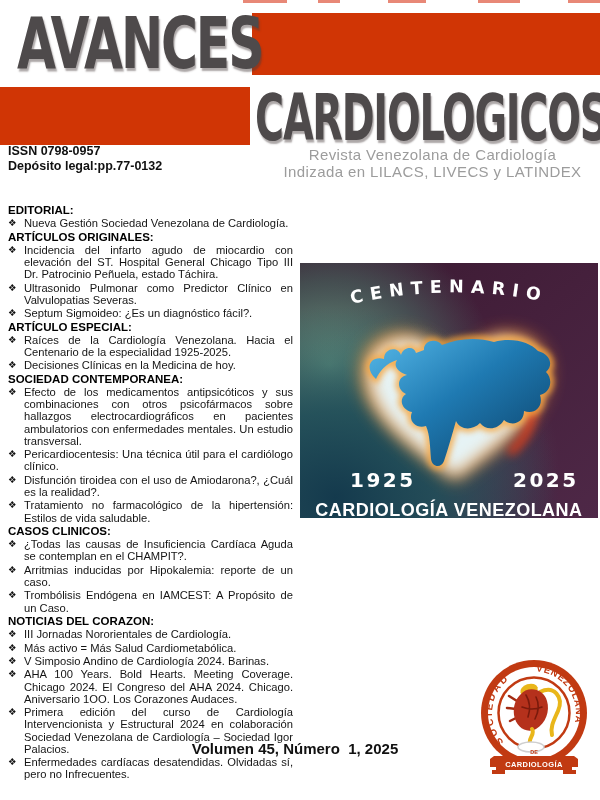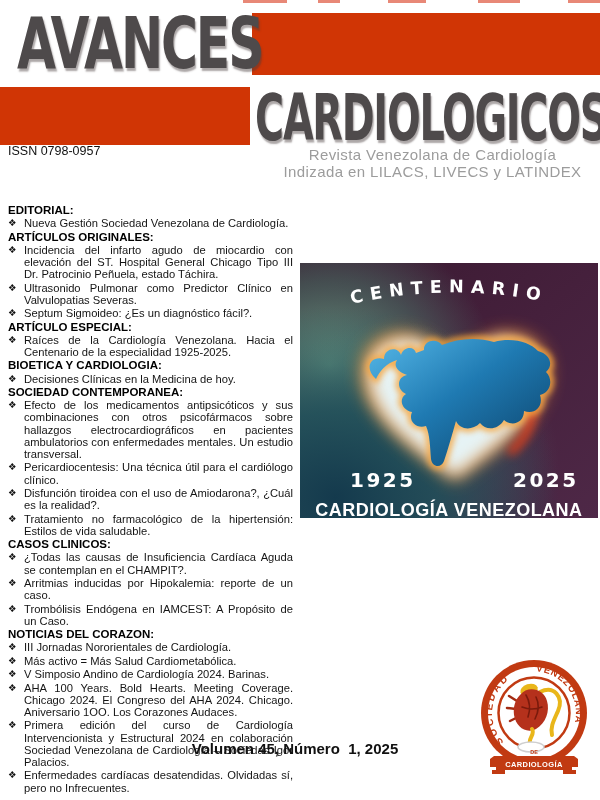--- a/index.html
+++ b/index.html
@@ -9,21 +9,21 @@
 
   
   .top-dash{position:absolute;top:0;height:3px;background:#e0604a;opacity:.75;}
   .title-big{position:absolute;color:#4e4a4b;font-family:"DejaVu Sans",sans-serif;font-weight:bold;
              white-space:nowrap;text-shadow:2px 3px 2px rgba(70,60,60,.45);transform-origin:left top;}
   #title-avances{left:17px;top:8px;font-size:72px;line-height:70px;letter-spacing:-3px;transform:scaleX(.70);}
   #title-cardio{left:255px;top:87px;font-size:64px;line-height:62px;letter-spacing:-2px;transform:scaleX(.62);}
   .red-block{position:absolute;background:#d03505;}
   #red1{left:252px;top:13px;width:348px;height:62px;}
   #red2{left:0;top:87px;width:250px;height:58px;}
-  #issn-box{position:absolute;left:8px;top:144px;font-size:12.5px;font-weight:400;color:#111;line-height:14.5px;}
+  #issn-box{position:absolute;left:8px;top:144px;font-size:12.5px;font-weight:700;color:#111;line-height:14.5px;}
   #subtitle-box{position:absolute;left:265px;top:147px;width:335px;text-align:center;color:#9c9c9c;
                 font-size:15px;line-height:16.5px;letter-spacing:.4px;}
 
   
   #toc{position:absolute;left:8px;top:203px;width:285px;color:#141414;}
   .toc-heading{font-size:11.5px;font-weight:bold;line-height:12.2px;
                margin:1px 0 1px 0;color:#000;}
   .toc-item{display:flex;margin-bottom:1.2px;}
   .bullet{flex:none;width:16px;font-size:9.5px;line-height:12.2px;color:#111;}
   .itext{flex:1;font-size:11.2px;line-height:12.2px;text-align:justify;}
@@ -50,20 +50,21 @@
   <div class="top-dash" style="left:478px;width:42px;"></div>
   <div class="top-dash" style="left:568px;width:32px;"></div>
 
   <div id="red1" class="red-block"></div>
   <div id="red2" class="red-block"></div>
   <div id="title-avances" class="title-big">AVANCES</div>
   <div id="title-cardio" class="title-big">CARDIOLOGICOS</div>
 
   <div id="issn-box">
     <div>ISSN 0798-0957</div>
+    <div>Depósito legal:pp.77-0132</div>
   </div>
 
   <div id="subtitle-box">
     <div>Revista Venezolana de Cardiología</div>
     <div>Indizada en LILACS, LIVECS y LATINDEX</div>
   </div>
 
   <div id="toc">
       <div class="toc-heading">EDITORIAL:</div>
       <div class="toc-item">
@@ -81,21 +82,20 @@
       </div>
       <div class="toc-item">
         <span class="bullet">❖</span>
         <span class="itext">Septum Sigmoideo: ¿Es un diagnóstico fácil?.</span>
       </div>
       <div class="toc-heading">ARTÍCULO ESPECIAL:</div>
       <div class="toc-item">
         <span class="bullet">❖</span>
         <span class="itext">Raíces de la Cardiología Venezolana.  Hacia el Centenario de la especialidad 1925-2025.</span>
       </div>
-      <div class="toc-heading">BIOETICA Y CARDIOLOGIA:</div>
       <div class="toc-item">
         <span class="bullet">❖</span>
         <span class="itext">Decisiones Clínicas en la Medicina de hoy.</span>
       </div>
       <div class="toc-heading">SOCIEDAD CONTEMPORANEA:</div>
       <div class="toc-item">
         <span class="bullet">❖</span>
         <span class="itext">Efecto de los medicamentos antipsicóticos y sus combinaciones con otros psicofármacos sobre hallazgos electrocardiográficos en pacientes ambulatorios con enfermedades mentales. Un estudio transversal.</span>
       </div>
       <div class="toc-item">

